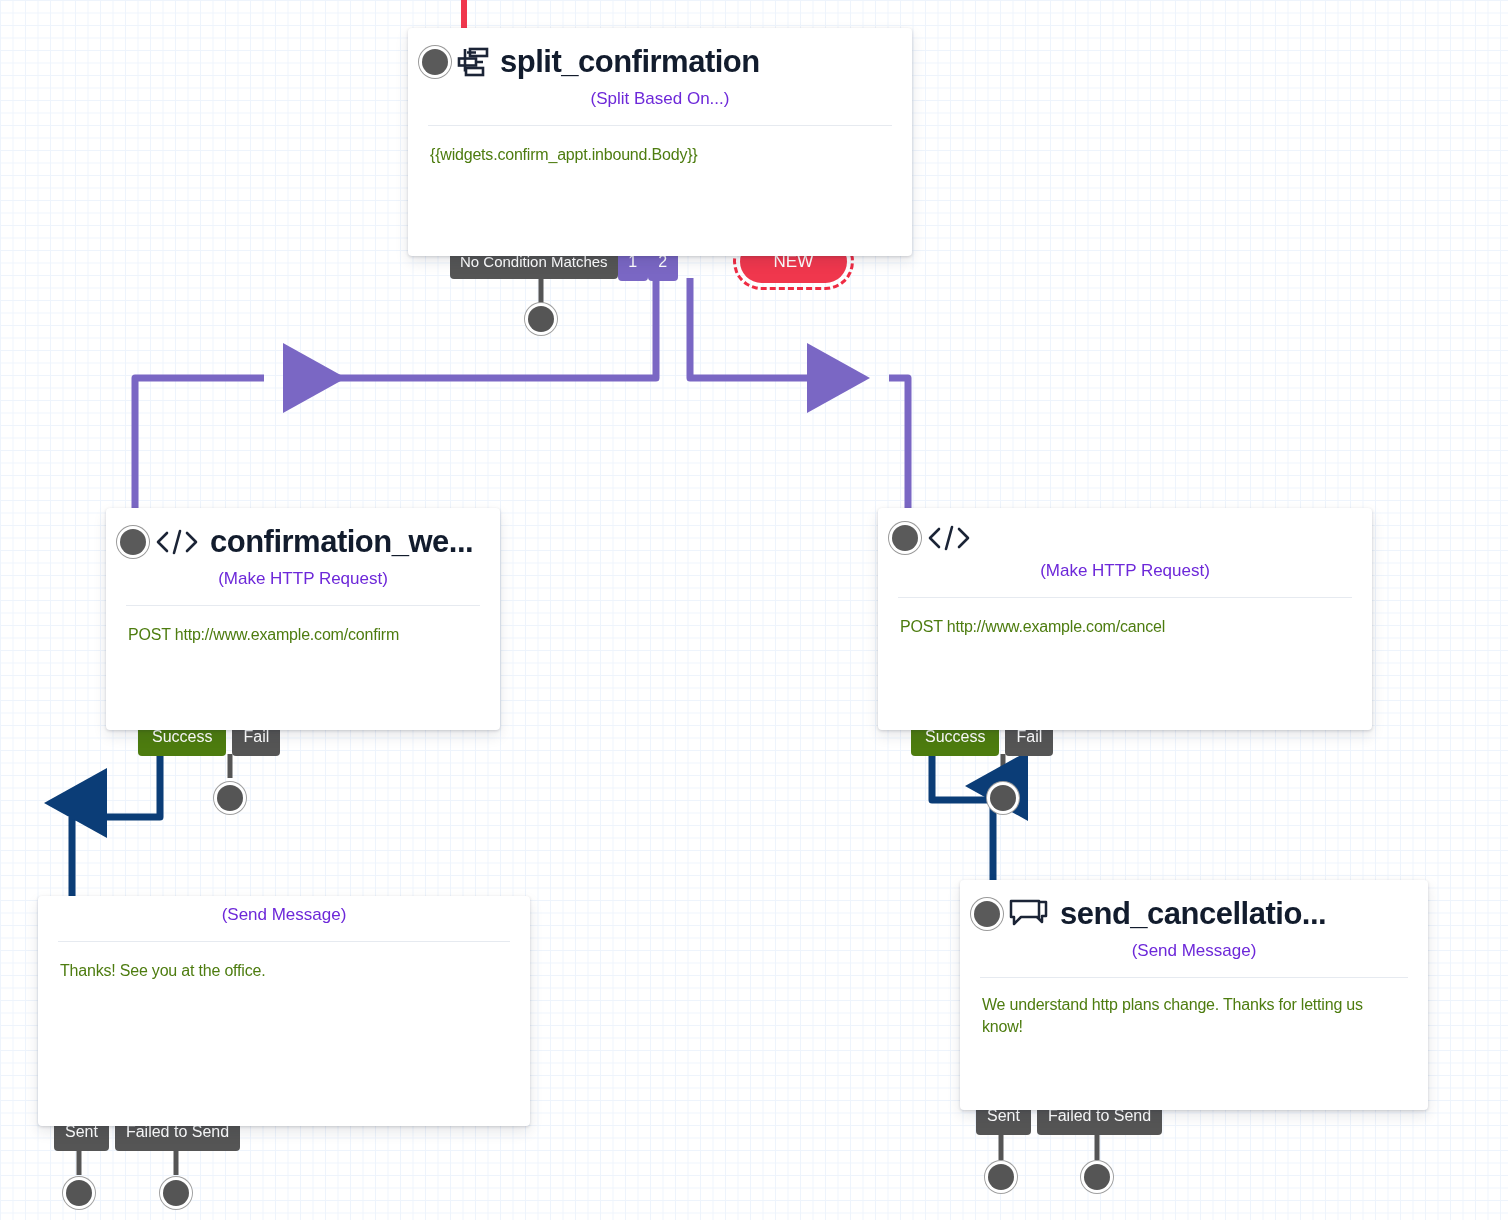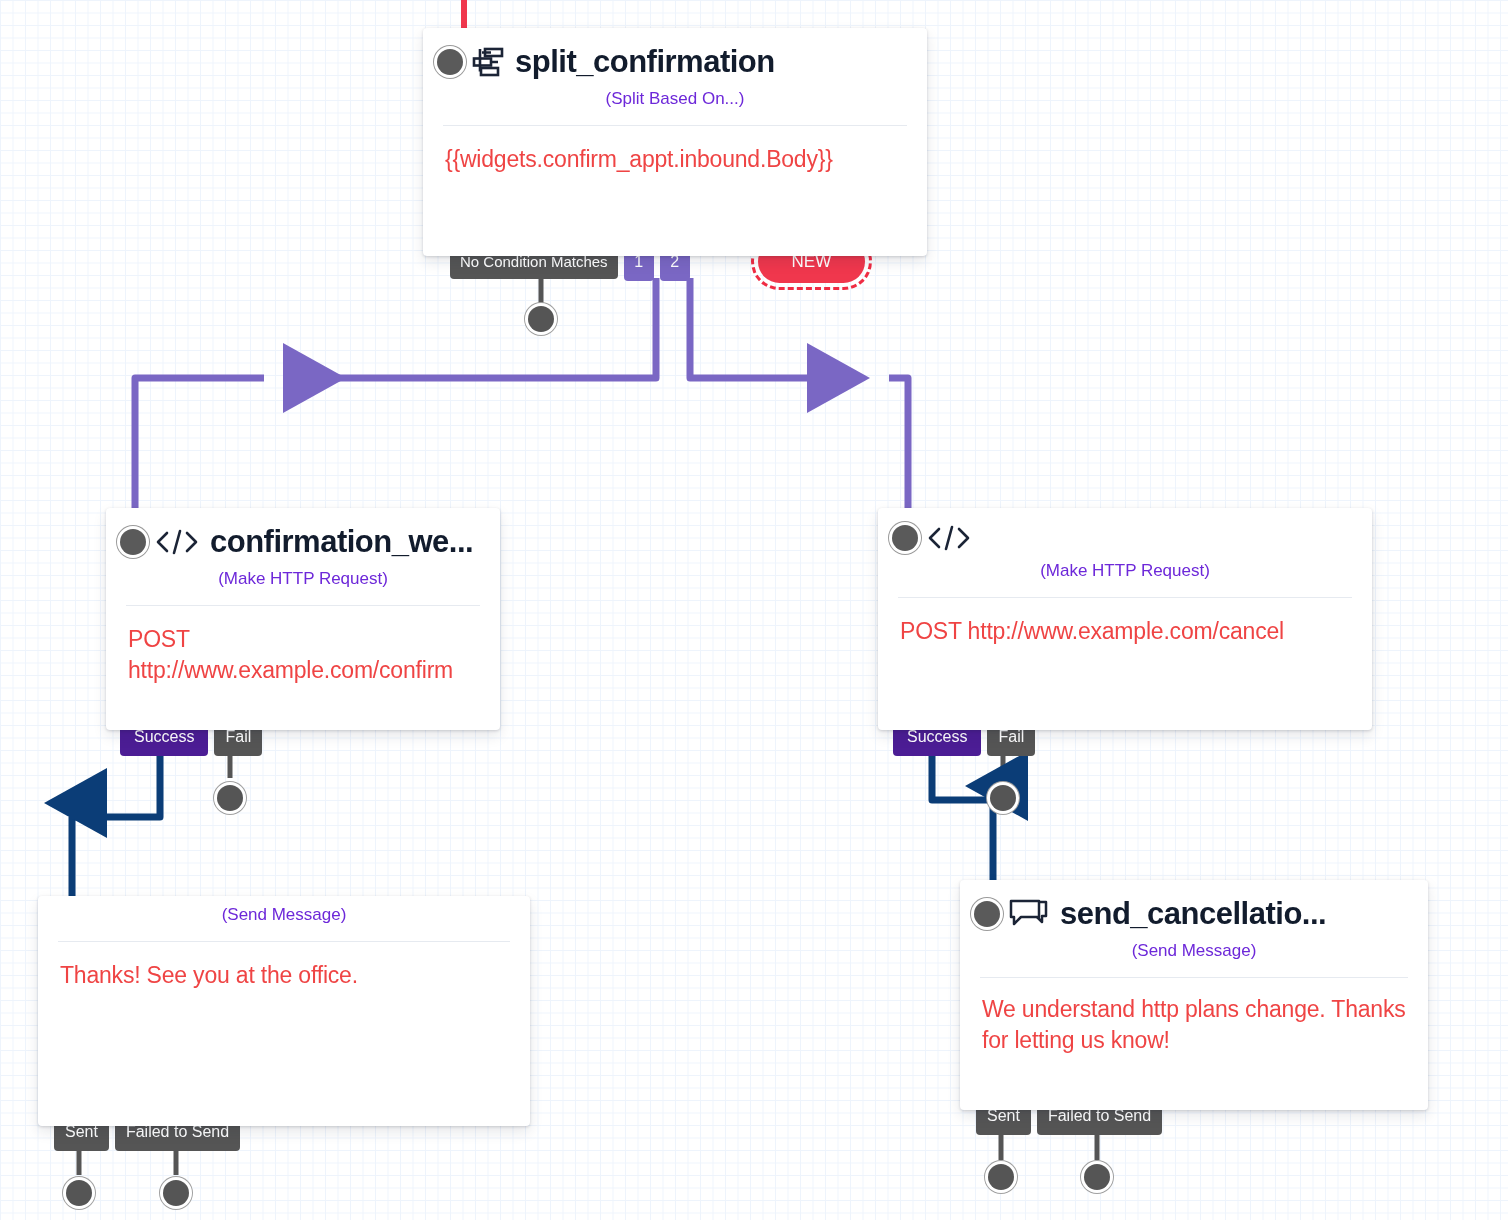--- a/index.html
+++ b/index.html
@@ -32,31 +32,31 @@
   .head-icon{flex:0 0 auto;margin-right:10px;display:flex;align-items:center;}
   .title{
     font-size:31px;font-weight:700;color:#121c2d;letter-spacing:-.5px;
     white-space:nowrap;overflow:hidden;
   }
   .subtitle{
     text-align:center;color:#6d28d9;font-size:17px;margin-top:9px;
   }
   .divider{height:1px;background:#e6eaf0;margin:16px 20px 0 20px;}
   .body-text{
-    padding:18px 22px 0 22px;font-size:23px;color:#ef4444;line-height:1.35;
+    padding:18px 22px 0 22px;font-size:16px;color:#4d7c0f;line-height:1.35;
     letter-spacing:-.2px;
   }
 
   .pill-row{position:absolute;display:flex;align-items:flex-start;}
   .pill{
     color:#fff;font-size:15px;line-height:1;border-radius:4px;
     padding:10px 10px;white-space:nowrap;
   }
   .pill.grey{background:#555555;}
-  .pill.blue{background:#4c1d95;}
+  .pill.blue{background:#4d7c0f;margin-left:18px;}
   .pill.purple{background:#7a67c4;width:14px;text-align:center;padding:11px 8px;font-size:16px;}
   .pill.red{
     background:#f0374d;border-radius:22px;padding:13px 34px;font-size:17px;
     outline:3px dashed #ef2b43;outline-offset:4px;
   }
 
   .enddot{
     position:absolute;width:26px;height:26px;border-radius:50%;background:#555;
     box-shadow:0 0 0 3px #fff,0 0 0 4px #a0a0a0;z-index:6;
   }
@@ -99,40 +99,40 @@
     <path d="M932,754 L932,800 L993,800" stroke="#0b3d77" stroke-width="7" fill="none" stroke-linejoin="round"></path>
     <path d="M993,800 L993,882" stroke="#0b3d77" stroke-width="7" fill="none" marker-start="url(#arrowD)"></path>
 
     <path d="M79,1150 L79,1175" stroke="#555" stroke-width="5" fill="none"></path>
     <path d="M176,1150 L176,1175" stroke="#555" stroke-width="5" fill="none"></path>
 
     <path d="M1001,1134 L1001,1160" stroke="#555" stroke-width="5" fill="none"></path>
     <path d="M1097,1134 L1097,1160" stroke="#555" stroke-width="5" fill="none"></path>
   </svg>
 
-  <div class="node" style="left:423px;top:28px;width:504px;height:228px;">
+  <div class="node" style="left:408px;top:28px;width:504px;height:228px;">
     <div class="node-head">
       <div class="anchor"></div>
       <span class="head-icon">
         <svg width="34" height="30" viewBox="0 0 34 30">
           <g fill="none" stroke="#1b2436" stroke-width="2.6">
             <rect x="14" y="2" width="17" height="7"></rect>
             <rect x="3" y="11.5" width="17" height="7"></rect>
             <rect x="10" y="21" width="17" height="7"></rect>
             <path d="M9,2 L9,24.5 M20,5.5 L11,5.5 M21,15 L27,15"></path>
           </g>
         </svg>
       </span>
       <span class="title">split_confirmation</span>
     </div>
     <div class="subtitle">(Split Based On...)</div>
     <div class="divider"></div>
     <div class="body-text">{{widgets.confirm_appt.inbound.Body}}</div>
   </div>
-  <div class="pill-row" style="left:450px;top:240px;gap:6px;align-items:center;">
+  <div class="pill-row" style="left:450px;top:240px;align-items:center;">
     <span class="pill grey">No Condition Matches</span>
     <span class="pill purple">1</span>
     <span class="pill purple">2</span>
     <span class="pill red" style="margin-left:62px;text-align:center;">NEW</span>
   </div>
   <div class="enddot" style="left:528px;top:306px;"></div>
 
   <div class="node" style="left:106px;top:508px;width:394px;height:222px;">
     <div class="node-head">
       <div class="anchor"></div>

